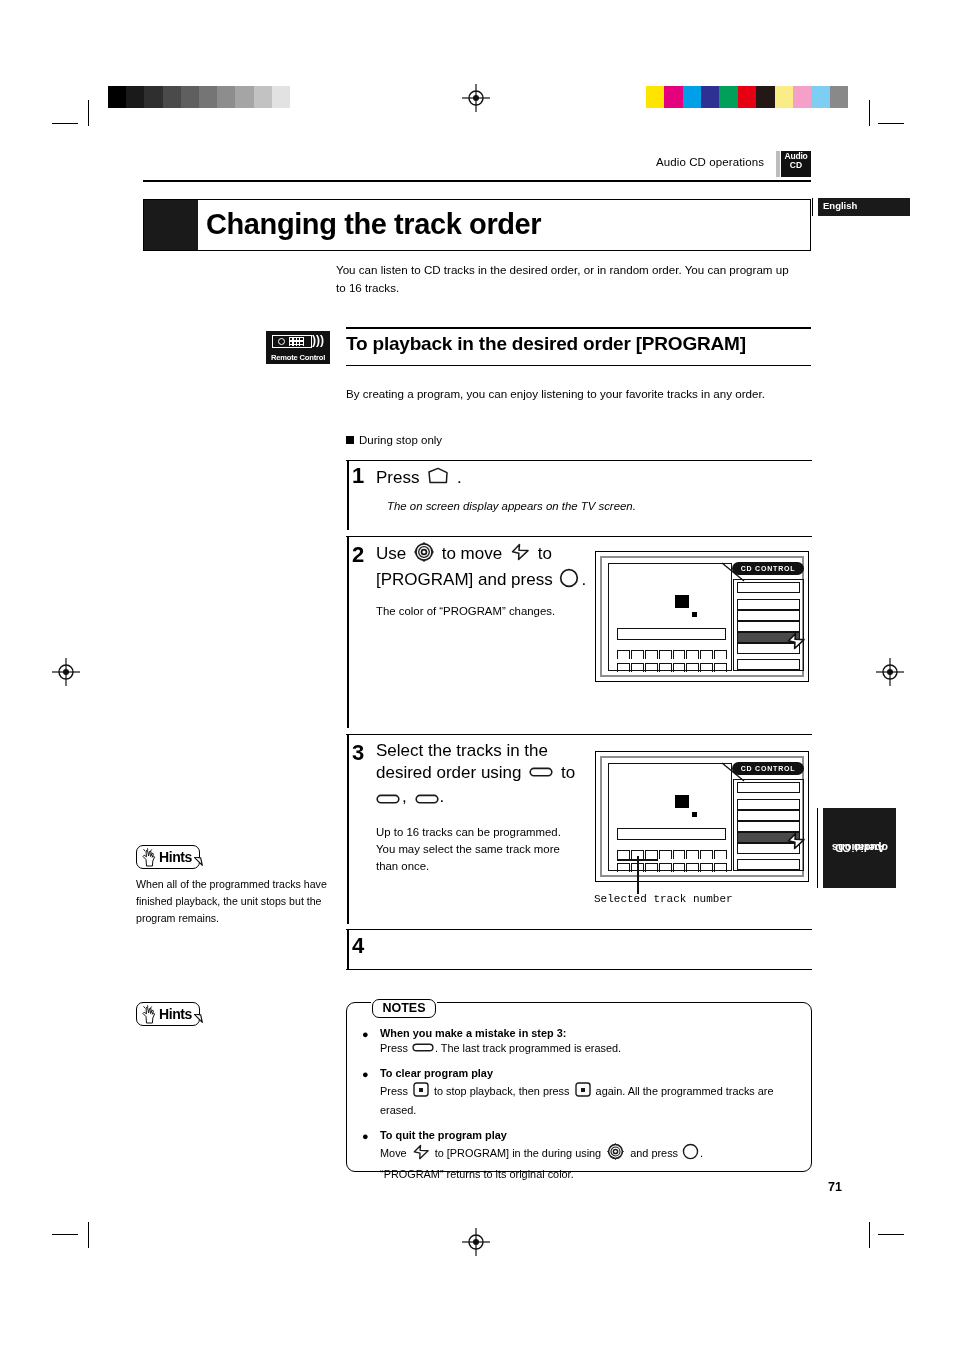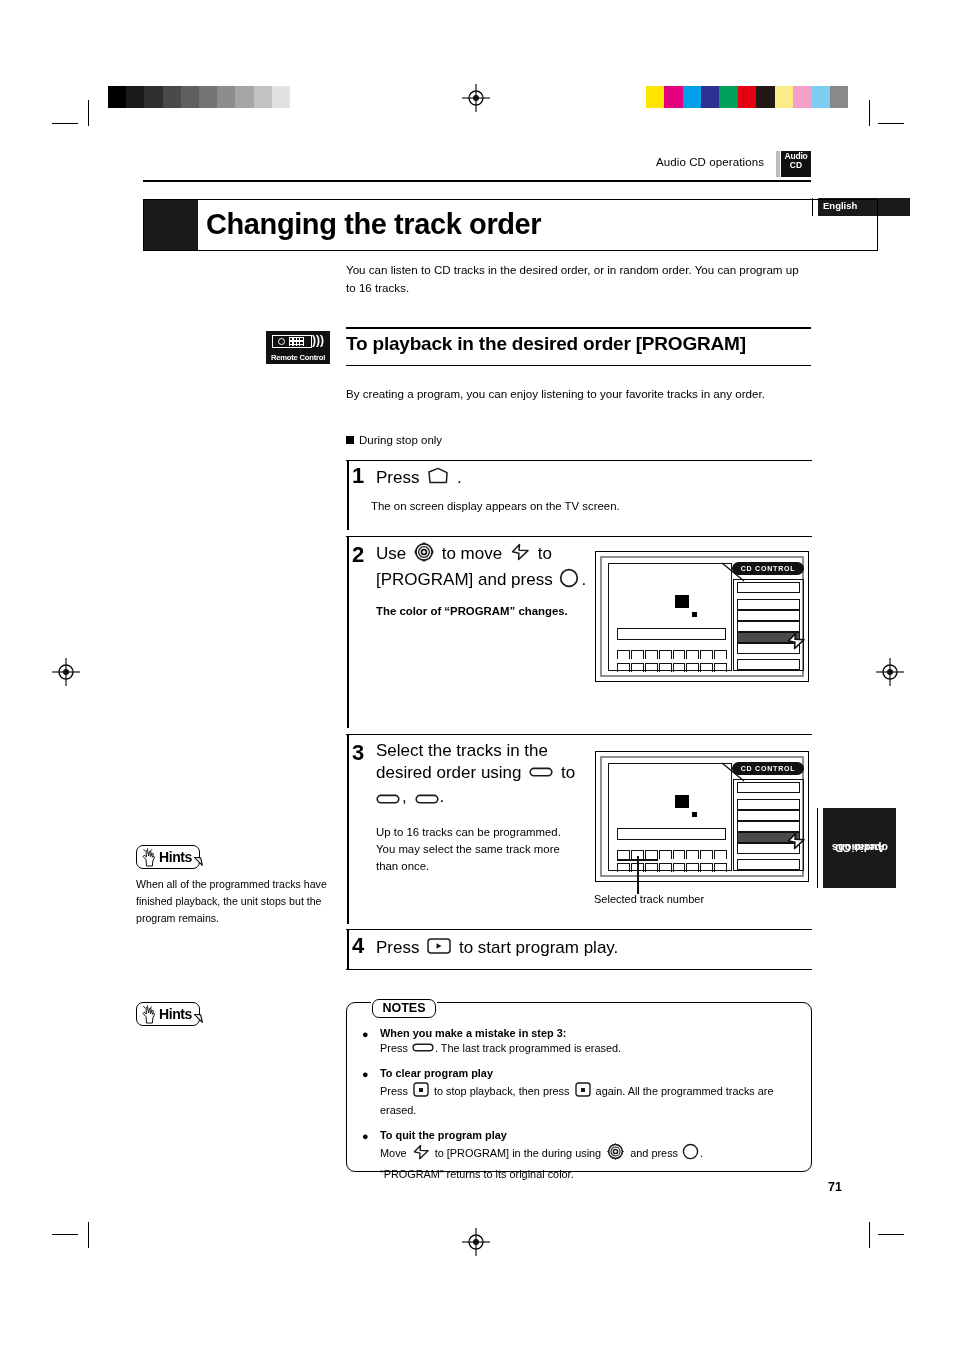--- a/index.html
+++ b/index.html
@@ -28,21 +28,21 @@
     left:781px;top:151px;width:30px;height:26px;background:#111;color:#fff;
     font-size:8.5px;font-weight:bold;line-height:1.05;text-align:center;
     padding-top:1px;box-sizing:border-box;letter-spacing:-.2px;
   }
   .audiocd-badge .l2{letter-spacing:0px;}
   .badge-spine{left:776px;top:151px;width:4px;height:26px;background:#bdbdbd;}
 
   .hdr-rule{left:143px;top:180px;width:668px;height:1.6px;background:#000;}
 
   
-  .titlebar{left:143px;top:199px;width:735px;height:52px;border:1.8px solid #000;box-sizing:border-box;}
+  .titlebar{left:143px;top:199px;width:668px;height:52px;border:1.8px solid #000;box-sizing:border-box;}
   .titlebar .blk{position:absolute;left:0;top:0;width:54px;height:100%;background:#1a1a1a;}
   .titlebar h1{
     position:absolute;left:62px;top:50%;transform:translateY(-52%);
     margin:0;font-size:29px;font-weight:bold;letter-spacing:-.4px;
     font-family:"Liberation Sans", sans-serif;
   }
 
   
   .english-tab{left:818px;top:198px;width:92px;height:18px;background:#1a1a1a;color:#fff;
     font-size:9.5px;font-weight:bold;padding:2px 0 0 5px;box-sizing:border-box;}
@@ -51,21 +51,21 @@
   .side-tab{left:823px;top:808px;width:73px;height:80px;background:#1a1a1a;}
   .side-tab span{
     position:absolute;left:50%;top:50%;
     transform:translate(-50%,-50%) rotate(90deg);
     white-space:nowrap;color:#fff;font-size:11px;font-weight:bold;line-height:1.15;
     text-align:center;
   }
   .side-tab .rot{display:block;}
 
   
-  .intro{left:346px;top:261px;width:460px;font-size:11.6px;line-height:1.55;}
+  .intro{left:336px;top:261px;width:460px;font-size:11.6px;line-height:1.55;}
 
   .sec-rule-top{left:346px;top:327px;width:465px;height:2.4px;background:#000;}
   .sec-title{left:346px;top:333px;font-size:19px;font-weight:bold;letter-spacing:-.2px;}
   .sec-rule-bot{left:346px;top:365px;width:465px;height:1.3px;background:#000;}
 
   .remote-icon{left:266px;top:331px;width:64px;height:33px;background:#111;
     border:1px solid #111;box-sizing:border-box;}
   .remote-icon .win{position:absolute;left:5px;top:3px;width:40px;height:13px;border:1.4px solid #fff;box-sizing:border-box;}
   .remote-icon .dot{position:absolute;left:11px;top:6px;width:7px;height:7px;border:1.3px solid #fff;border-radius:50%;box-sizing:border-box;}
   .remote-icon .keys{position:absolute;left:22px;top:5px;width:15px;height:9px;
@@ -107,21 +107,21 @@
   .notes{left:346px;top:1002px;width:466px;height:170px;border:1.7px solid #000;border-radius:9px;box-sizing:border-box;}
   .notes-label{left:372px;top:999px;width:64px;height:19px;border:1.7px solid #000;border-radius:7px;
      background:#fff;box-sizing:border-box;text-align:center;font-size:12.5px;font-weight:bold;line-height:16px;}
   .notes-mask{left:371px;top:1001px;width:66px;height:4px;background:#fff;}
   .note-item{display:flex;margin-bottom:9px;}
   .note-bullet{width:18px;flex:0 0 18px;font-size:11px;line-height:15px;padding-top:1px;}
   .note-content{font-size:10.9px;line-height:1.42;}
   .note-head{font-weight:bold;}
 
   .pageno{right:112px;top:1180px;font-size:12.5px;font-weight:bold;}
-  .caption{font-size:11px;}
+  .caption{font-size:11px;font-family:Liberation Mono, monospace;}
 </style>
 </head>
 <body>
 
 <div class="abs crop" style="left:88px;top:100px;width:1.4px;height:26px;"></div>
 <div class="abs crop" style="left:52px;top:123px;width:26px;height:1.4px;"></div>
 <div class="abs crop" style="left:869px;top:100px;width:1.4px;height:26px;"></div>
 <div class="abs crop" style="left:878px;top:123px;width:26px;height:1.4px;"></div>
 <div class="abs crop" style="left:88px;top:1222px;width:1.4px;height:26px;"></div>
 <div class="abs crop" style="left:52px;top:1234px;width:26px;height:1.4px;"></div>
@@ -224,21 +224,21 @@
     <div class="steptext">
       <span>Press</span>
       <span class="g" style="margin:0 3px;">
         <svg width="22" height="17" viewBox="0 0 22 17">
             <path d="M3 15.5 L2 5 L11 1.4 L20 5.6 L19.4 15.5 Z" fill="#fff" stroke="#1a1a1a" stroke-width="1.5" stroke-linejoin="round"></path>
           </svg>
       </span>
       <span>.</span>
     </div>
   </div>
-  <div class="stepsub" style="margin-left:19px;margin-top:8px;">The on screen display appears on the TV screen.</div>
+  <div class="stepsub" style="margin-left:35px;margin-top:8px;font-style:italic;">The on screen display appears on the TV screen.</div>
 </div>
 
 <div class="abs step-hline" style="left:346px;top:536px;width:466px;"></div>
 <div class="abs step-vline" style="top:536px;height:192px;"></div>
 
 <div class="abs" style="left:352px;top:542px;width:240px;">
   <div style="display:flex;align-items:flex-start;">
     <div class="stepnum" style="width:24px;line-height:1.15;">2</div>
     <div class="steptext" style="width:214px;">
       <span>Use</span>
@@ -262,21 +262,21 @@
       </span>
       <span>to</span>
       <span>[PROGRAM] and press</span>
       <span class="g" style="margin:0 2px;">
         <svg width="20" height="20" viewBox="0 0 20 20">
             <circle cx="10" cy="10" r="8.3" fill="#fff" stroke="#1a1a1a" stroke-width="1.7"></circle>
           </svg>
       </span><span>.</span>
     </div>
   </div>
-  <div class="stepsub" style="margin-left:24px;margin-top:9px;font-weight:bold;">The color of “PROGRAM” changes.</div>
+  <div class="stepsub" style="margin-left:24px;margin-top:9px;">The color of “PROGRAM” changes.</div>
 </div>
 
 <div class="abs tv" style="left:595px;top:551px;width:214px;height:131px;">
   <div class="tv-inner">
 
     <div class="abs" style="left:6px;top:5px;width:124px;height:108px;border:1.3px solid #111;box-sizing:border-box;background:#fff;"></div>
     <div class="abs" style="left:73px;top:37px;width:14px;height:13px;background:#000;"></div>
     <div class="abs" style="left:90px;top:54px;width:5px;height:5px;background:#000;"></div>
     <div class="abs" style="left:15px;top:70px;width:109px;height:12px;border:1.3px solid #111;box-sizing:border-box;"></div>
 
@@ -403,30 +403,20 @@
 <div class="abs" style="left:637px;top:856px;width:1.5px;height:38px;background:#111;"></div>
 <div class="abs caption" style="left:594px;top:893px;">Selected track number</div>
 
 <div class="abs step-hline" style="left:346px;top:929px;width:466px;"></div>
 <div class="abs step-vline" style="top:929px;height:40px;"></div>
 <div class="abs step-hline" style="left:346px;top:969px;width:466px;"></div>
 
 <div class="abs" style="left:352px;top:933px;width:460px;">
   <div style="display:flex;align-items:baseline;">
     <div class="stepnum" style="width:24px;">4</div>
-    <div class="steptext">
-      <span>Press</span>
-      <span class="g" style="margin:0 3px;">
-        <svg width="24" height="16" viewBox="0 0 24 16">
-            <rect x="1" y="1" width="22" height="14" rx="3" fill="#fff" stroke="#1a1a1a" stroke-width="1.5"></rect>
-            <path d="M9.5 5.3 L14.5 8 L9.5 10.7 Z" fill="#1a1a1a"></path>
-          </svg>
-      </span>
-      <span>to start program play.</span>
-    </div>
   </div>
 </div>
 
 <div class="abs" style="left:136px;top:845px;width:206px;">
   <div class="hint-badge">
     <svg class="hand" width="17" height="19" viewBox="0 0 17 19">
       <path d="M6.5 18 L6 11.5 L3 8.5 L4.2 7.2 L6.5 8.8 L6 2.8 L7.6 2.4 L8.6 8 L9.6 3.5 L11.1 3.7 L10.6 8.6 L12.1 5.2 L13.4 5.8 L12.3 9.3 L13.6 8 L14.6 8.9 L12.8 13 L12.4 18 Z" fill="#fff" stroke="#111" stroke-width="1"></path>
       <path d="M3.5 1.2 L5 3.2 M7.5 0.3 L7.8 2 M11.8 1.4 L10.6 3" stroke="#111" stroke-width="0.9"></path>
     </svg>
     <span class="txt">Hints</span>

